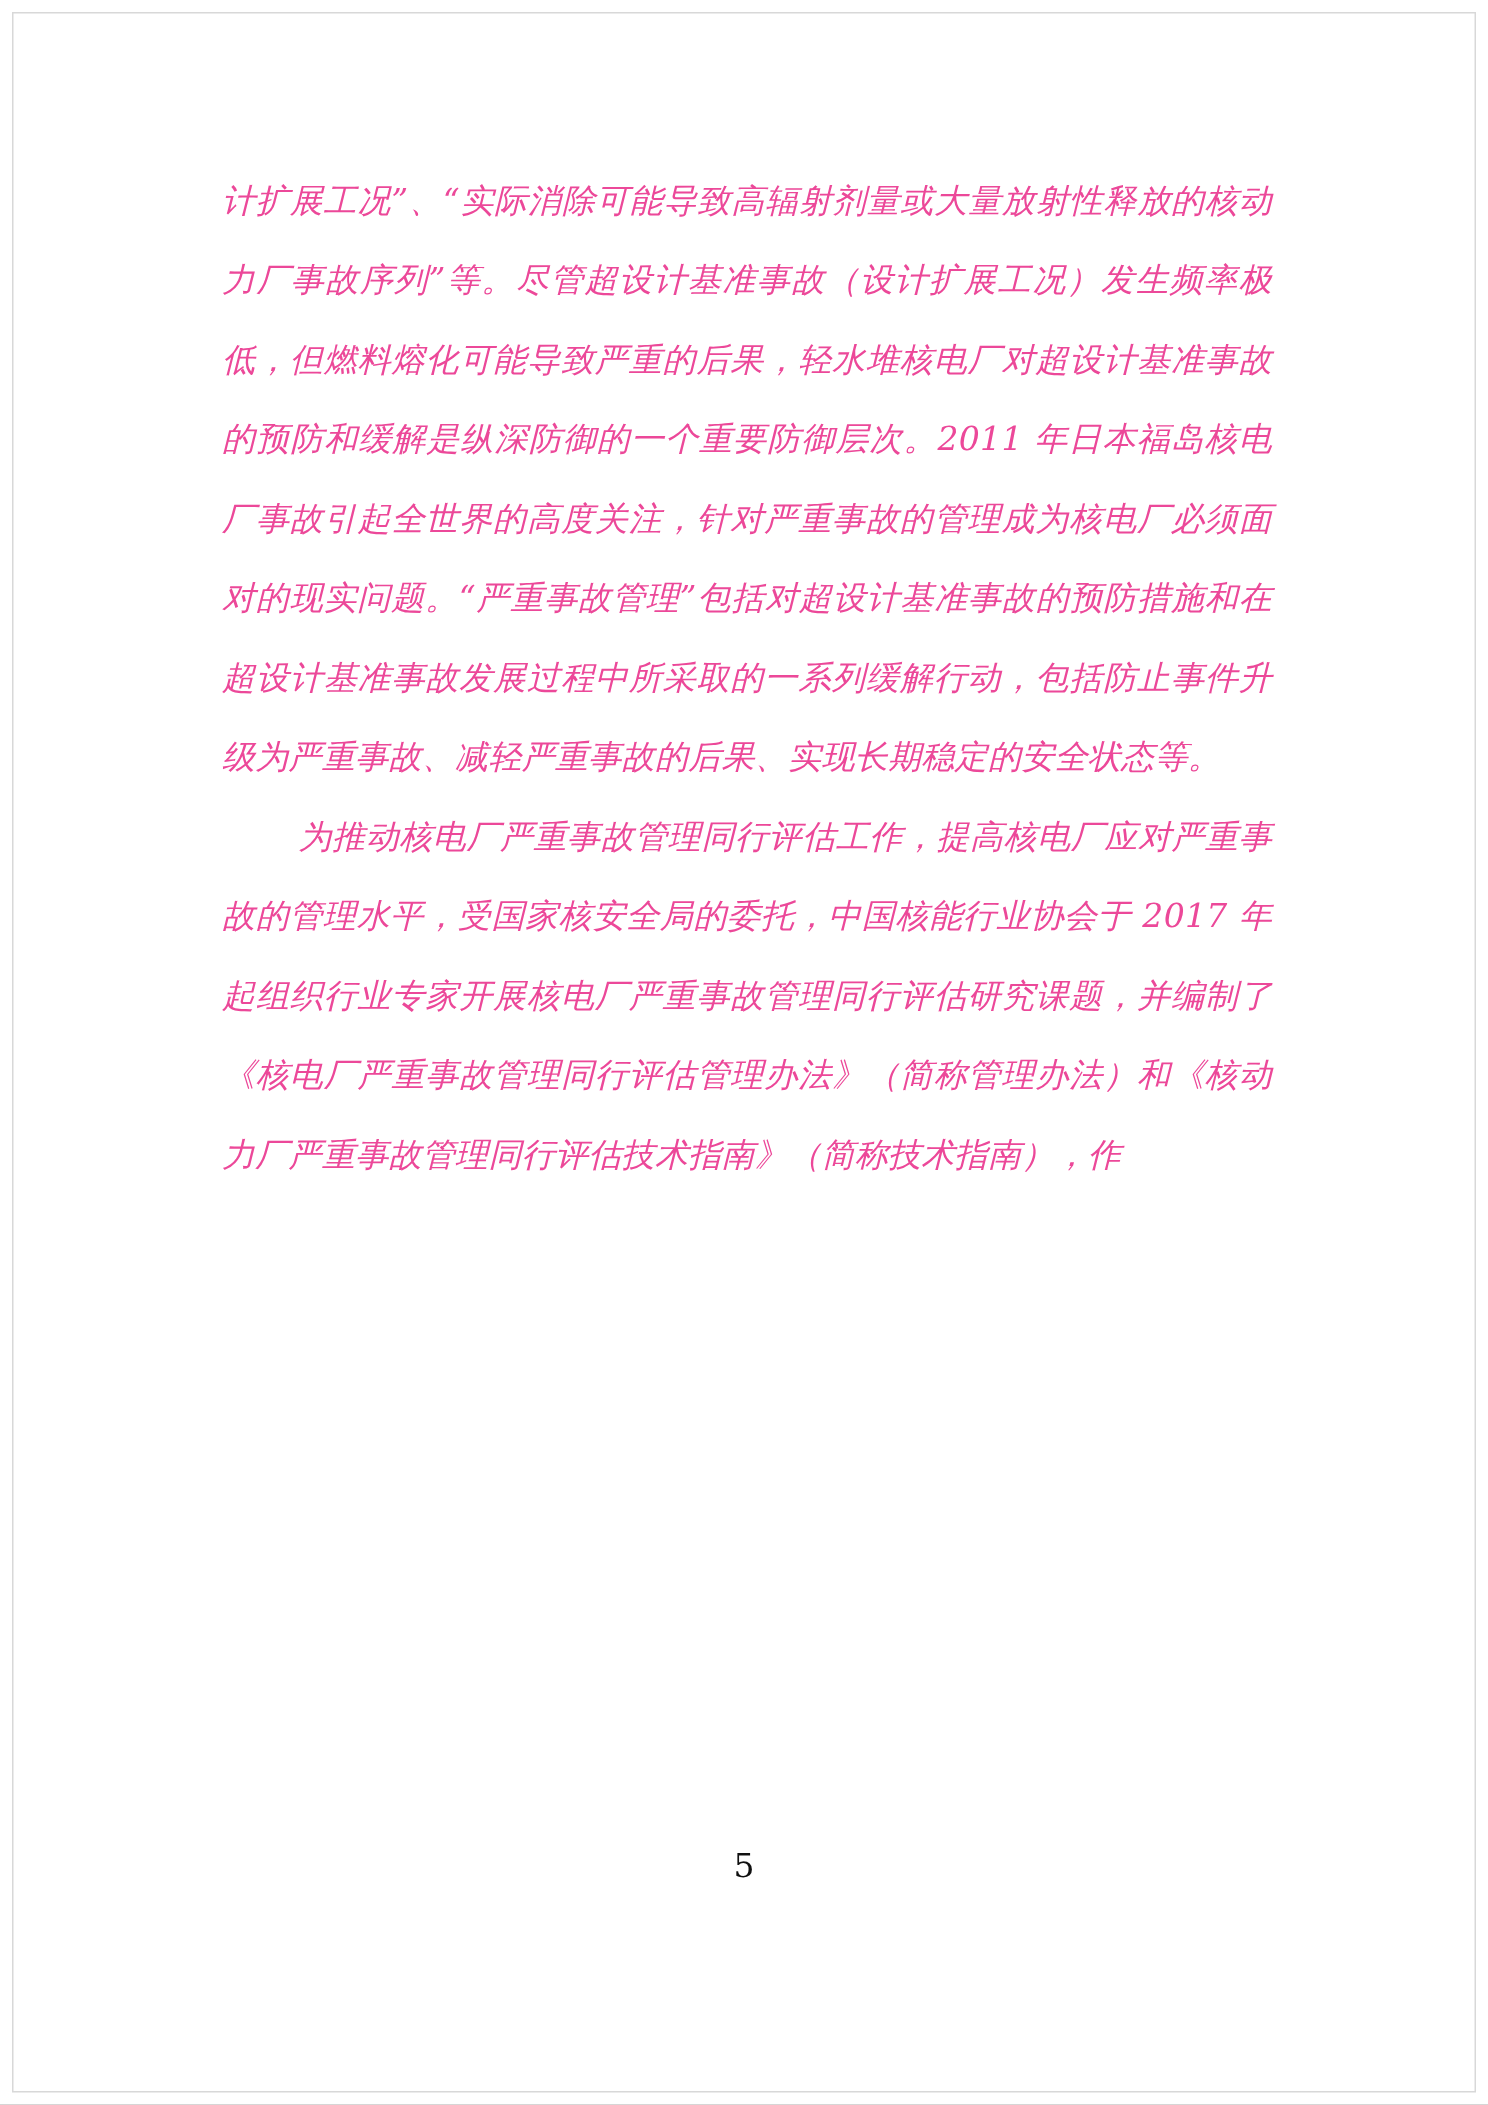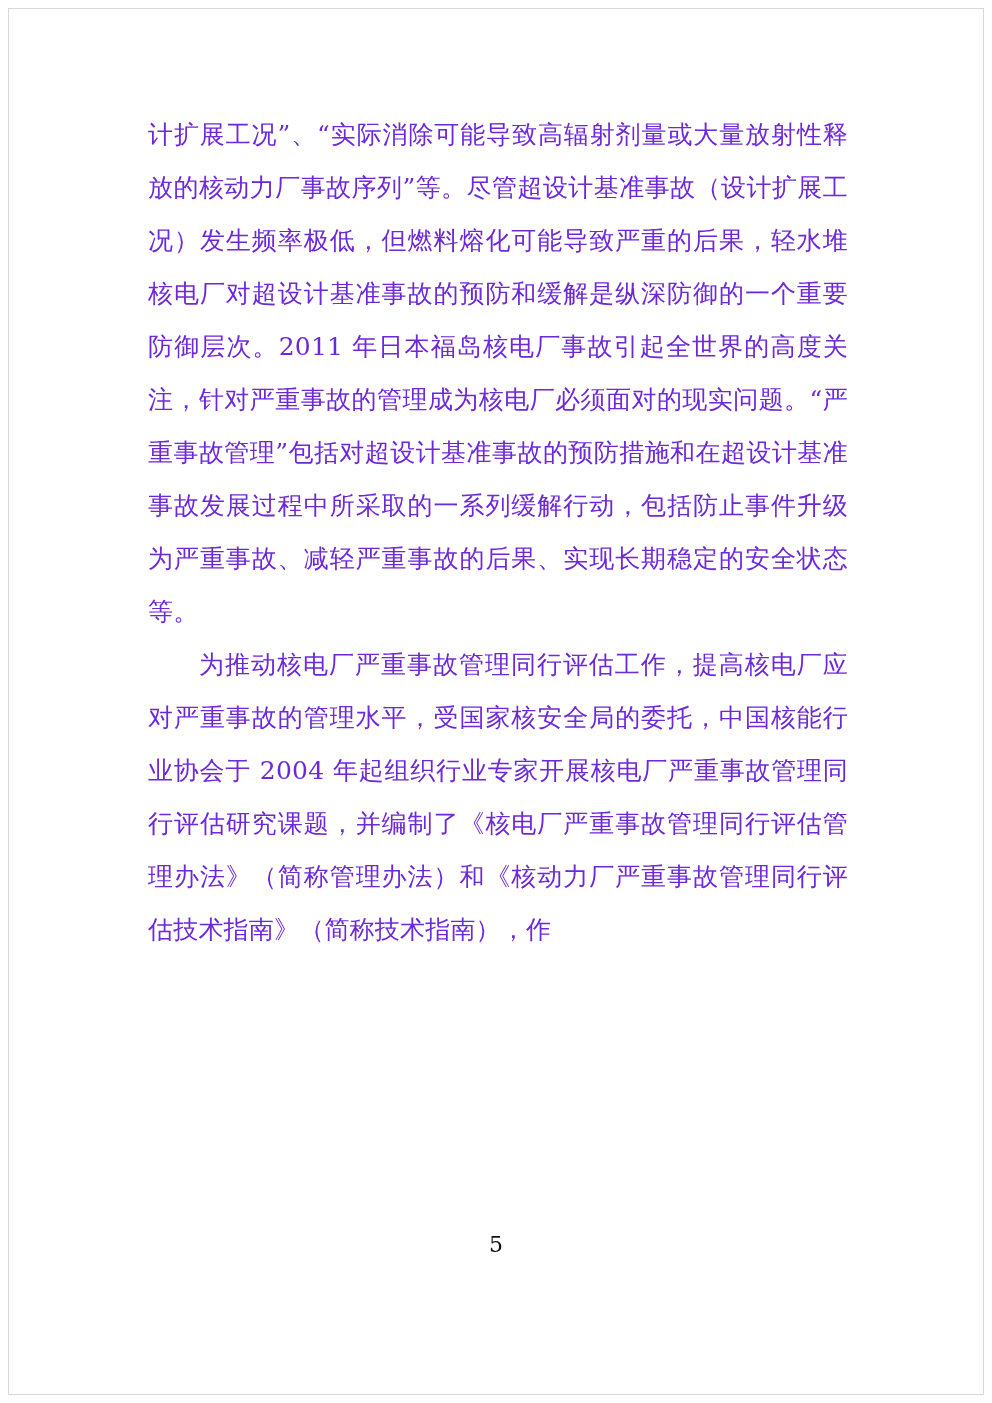--- a/index.html
+++ b/index.html
@@ -26,27 +26,28 @@
     pointer-events: none;
   }
   .content {
     position: absolute;
     left: 148px;
     top: 108px;
     width: 700px;
   }
   .para {
     font-family: "DejaVu Serif", "Liberation Serif", serif;
-    font-size: 25px;
+    font-size: 22px;
     line-height: 53px;
-    color: #6d28d9;
+    color: #ec4899;
     text-align: justify;
     text-justify: inter-ideograph;
     margin: 0 0 0 0;
     letter-spacing: 0.2px;
+    font-style: italic;
   }
   .para.indent {
     text-indent: 51px;
   }
   .page-number {
     position: absolute;
     left: 0;
     top: 1232px;
     width: 992px;
     text-align: center;
@@ -56,17 +57,17 @@
   }
 </style>
 </head>
 <body>
 
 <div class="page">
   <div class="page-border"></div>
 
   <div class="content">
     <p class="para">计扩展工况”、“实际消除可能导致高辐射剂量或大量放射性释放的核动力厂事故序列”等。尽管超设计基准事故（设计扩展工况）发生频率极低，但燃料熔化可能导致严重的后果，轻水堆核电厂对超设计基准事故的预防和缓解是纵深防御的一个重要防御层次。2011 年日本福岛核电厂事故引起全世界的高度关注，针对严重事故的管理成为核电厂必须面对的现实问题。“严重事故管理”包括对超设计基准事故的预防措施和在超设计基准事故发展过程中所采取的一系列缓解行动，包括防止事件升级为严重事故、减轻严重事故的后果、实现长期稳定的安全状态等。</p>
-    <p class="para indent">为推动核电厂严重事故管理同行评估工作，提高核电厂应对严重事故的管理水平，受国家核安全局的委托，中国核能行业协会于 2004 年起组织行业专家开展核电厂严重事故管理同行评估研究课题，并编制了《核电厂严重事故管理同行评估管理办法》（简称管理办法）和《核动力厂严重事故管理同行评估技术指南》（简称技术指南），作</p>
+    <p class="para indent">为推动核电厂严重事故管理同行评估工作，提高核电厂应对严重事故的管理水平，受国家核安全局的委托，中国核能行业协会于 2017 年起组织行业专家开展核电厂严重事故管理同行评估研究课题，并编制了《核电厂严重事故管理同行评估管理办法》（简称管理办法）和《核动力厂严重事故管理同行评估技术指南》（简称技术指南），作</p>
   </div>
 
   <div class="page-number">5</div>
 </div>
 
 </body></html>

